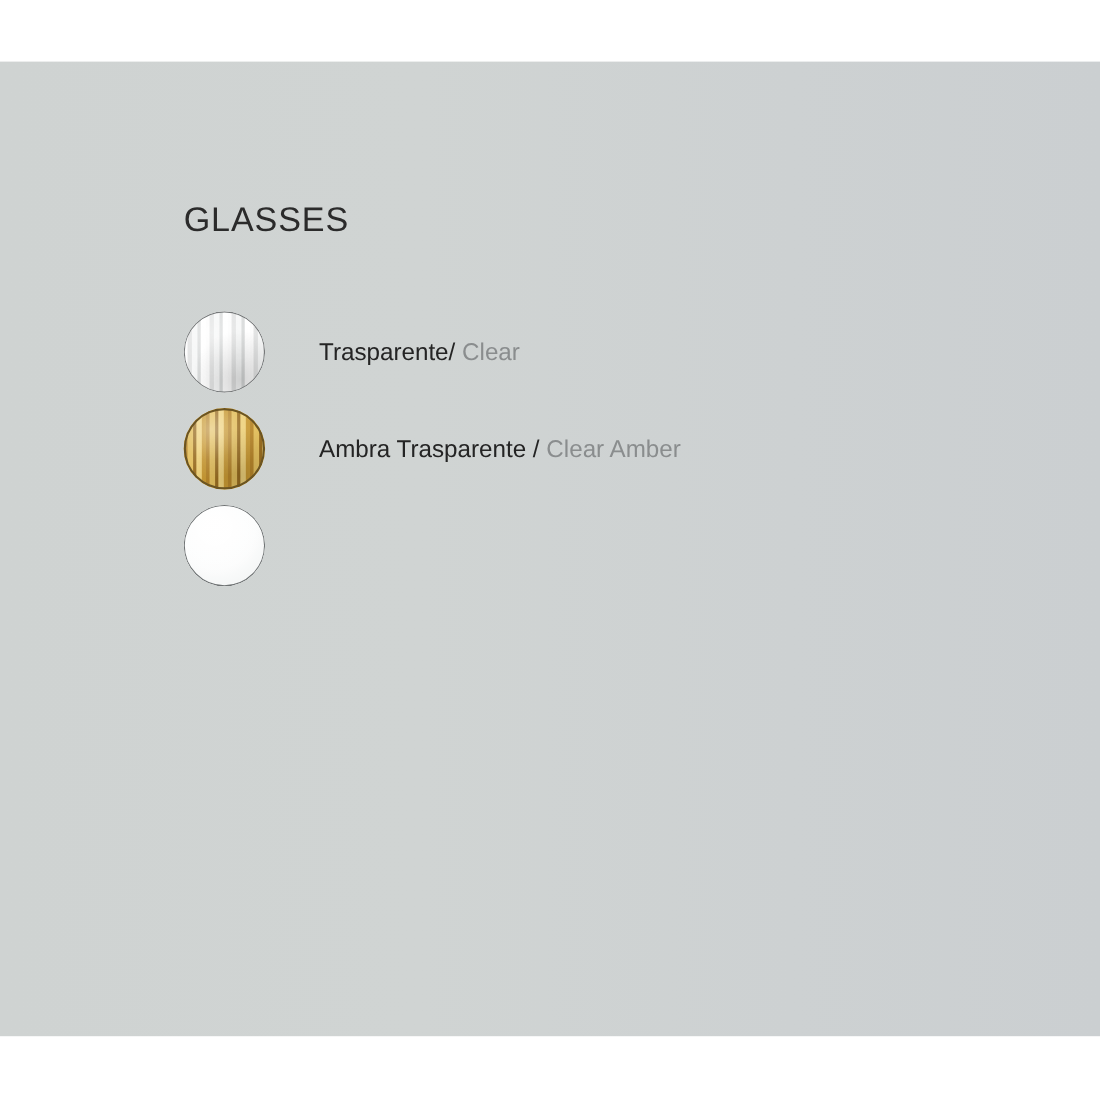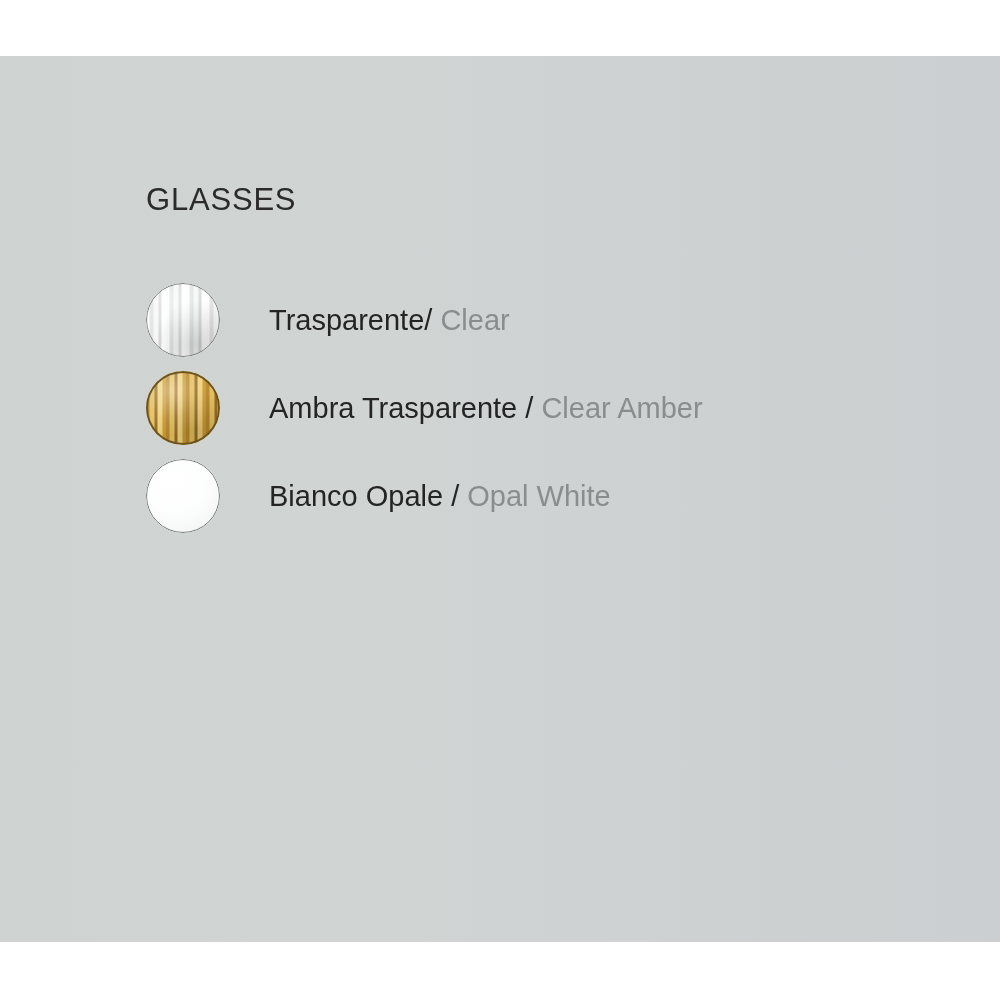--- a/index.html
+++ b/index.html
@@ -25,21 +25,21 @@
     left: 0;
     top: 56px;
     width: 1000px;
     height: 886px;
     background:
       linear-gradient(90deg, #cfd3d2 0%, #d0d4d3 38%, #cdd1d2 72%, #cbcfd1 100%);
   }
 
   #content {
     position: absolute;
-    left: 146px;
+    left: 167px;
     top: 128px;
     width: 800px;
   }
 
   #heading {
     font-size: 31px;
     font-weight: 400;
     letter-spacing: 0.8px;
     color: #2b2b2b;
     margin: 0 0 61px 0;
@@ -155,21 +155,21 @@
     background: radial-gradient(circle at 40% 32%, #ffffff 0%, #fbfcfc 52%, #eff1f1 100%);
   }
   .sw-opal .stripes { background: none; }
   .sw-opal .gloss {
     background: radial-gradient(circle at 38% 28%, rgba(255,255,255,0.75) 0%, rgba(255,255,255,0) 70%);
   }
   .sw-opal .rim { border: 1.5px solid #6f7374; }
 
   .label {
     margin-left: 49px;
-    font-size: 29px;
+    font-size: 22px;
     line-height: 1;
     white-space: nowrap;
   }
   .label .it {
     color: #242424;
     font-weight: 500;
   }
   .label .en {
     color: #8a8d8e;
     font-weight: 400;
@@ -203,18 +203,17 @@
         </span>
         <span class="label"><span class="it">Ambra Trasparente /</span><span class="en"> Clear Amber</span></span>
       </div>
 
       <div class="swatch-row">
         <span class="swatch sw-opal">
           <span class="stripes"></span>
           <span class="gloss"></span>
           <span class="rim"></span>
         </span>
-        <span class="label"><span class="it">Bianco Opale /</span><span class="en"> Opal White</span></span>
       </div>
 
     </div>
   </div>
 </div>
 
 </body></html>

